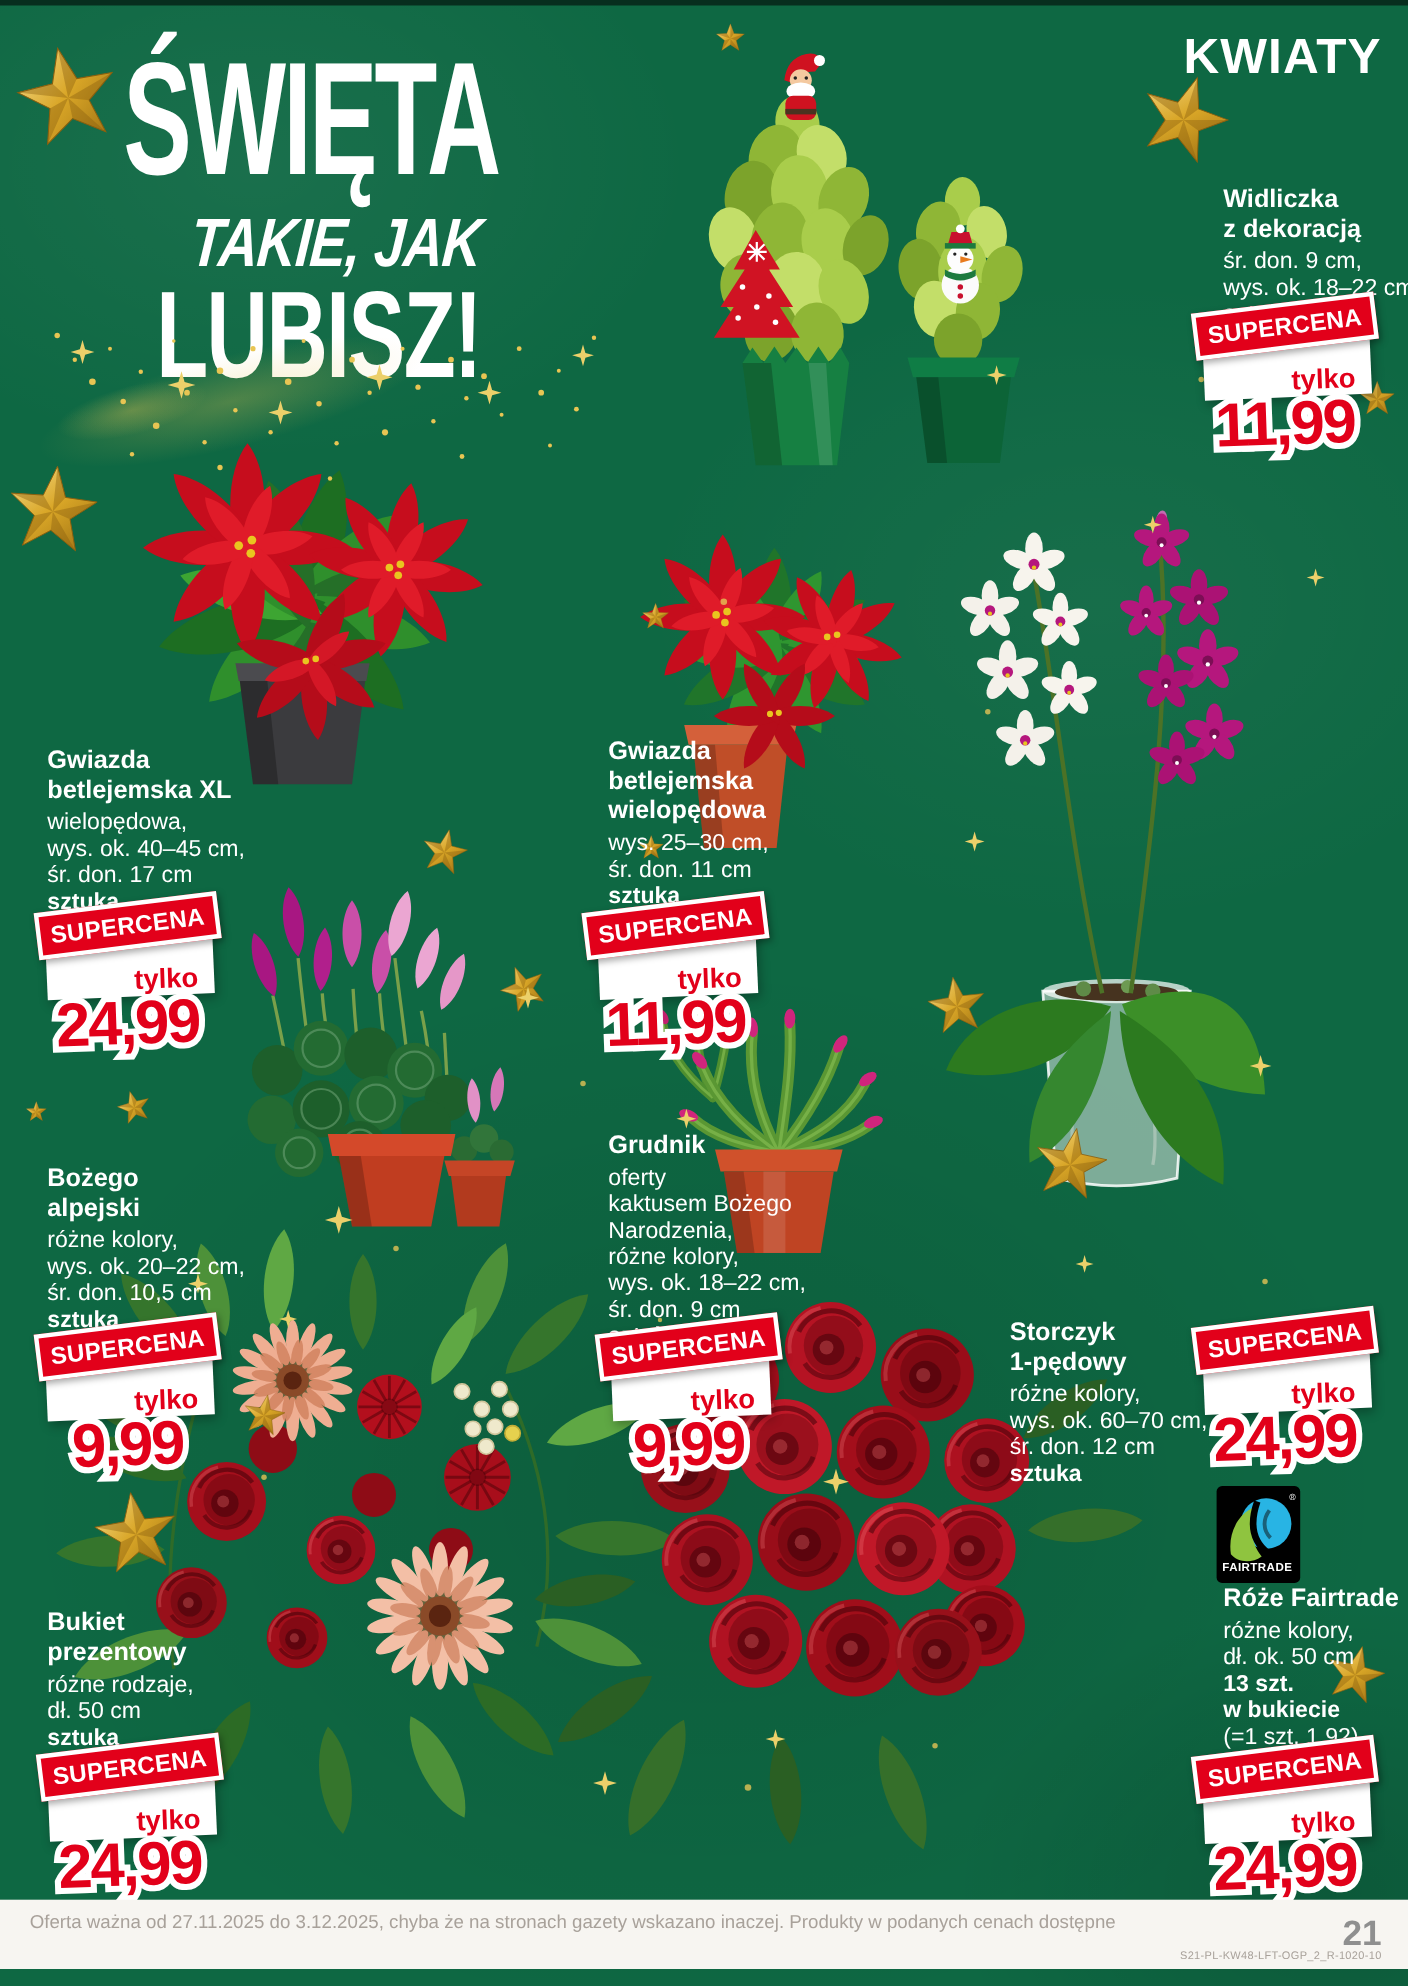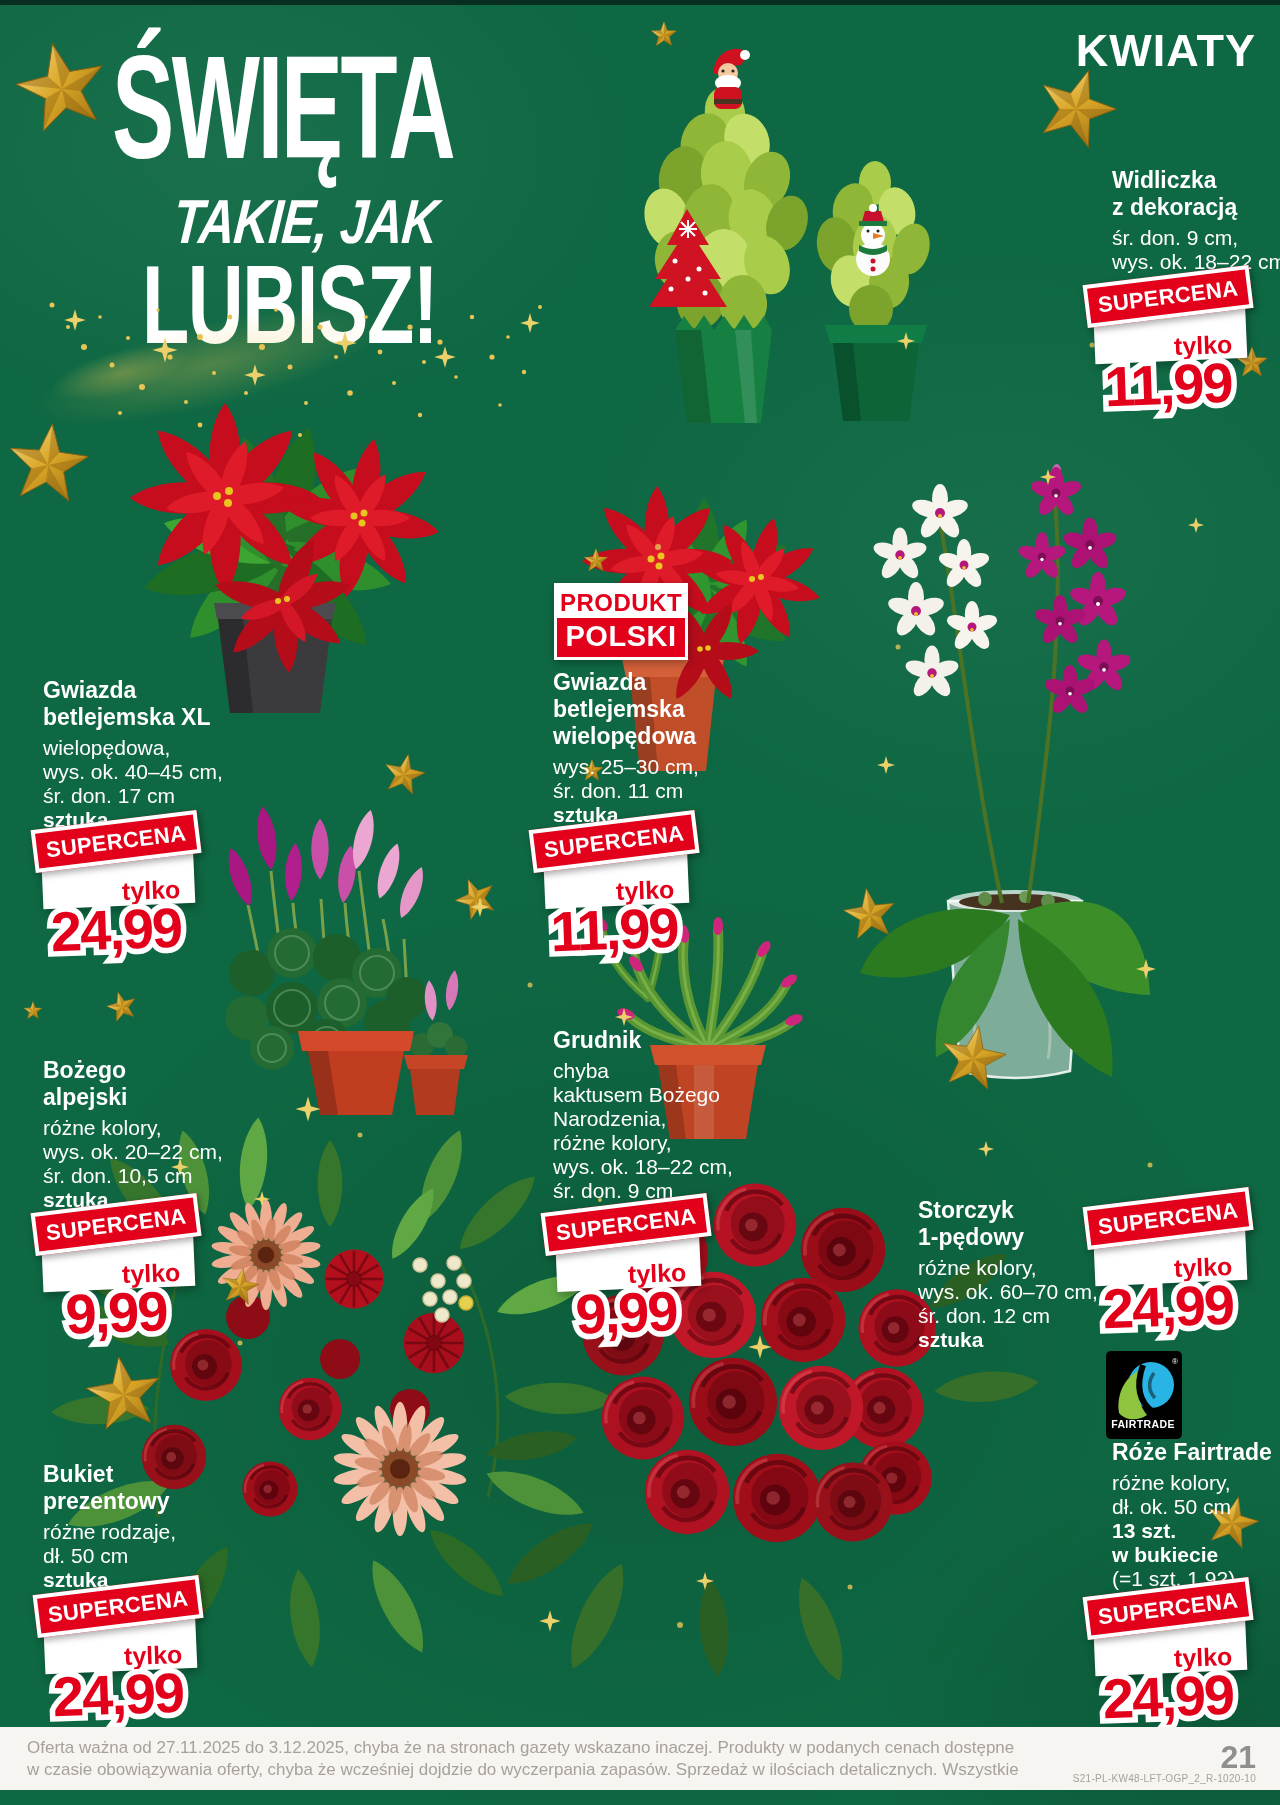--- a/index.html
+++ b/index.html
@@ -815,24 +815,20 @@
 
   <div class="ptext" style="left:43px;top:672px">
     <div class="n">Gwiazda</div>
     <div class="n">betlejemska XL</div>
     <div class="d first">wielopędowa,</div>
     <div class="d">wys. ok. 40–45 cm,</div>
     <div class="d">śr. don. 17 cm</div>
     <div class="u">sztuka</div>
   </div>
 
-  <div class="pp">
-    <div class="pp-top">PRODUKT</div>
-    <div class="pp-bot">POLSKI</div>
-  </div>
 
   <div class="ptext" style="left:553px;top:664px">
     <div class="n">Gwiazda</div>
     <div class="n">betlejemska</div>
     <div class="n">wielopędowa</div>
     <div class="d first">wys. 25–30 cm,</div>
     <div class="d">śr. don. 11 cm</div>
     <div class="u">sztuka</div>
   </div>
 
@@ -840,21 +836,21 @@
     <div class="n">Bożego</div>
     <div class="n">alpejski</div>
     <div class="d first">różne kolory,</div>
     <div class="d">wys. ok. 20–22 cm,</div>
     <div class="d">śr. don. 10,5 cm</div>
     <div class="u">sztuka</div>
   </div>
 
   <div class="ptext tight" style="left:553px;top:1022px">
     <div class="n">Grudnik</div>
-    <div class="d first">chyba</div>
+    <div class="d first">oferty</div>
     <div class="d">kaktusem Bożego</div>
     <div class="d">Narodzenia,</div>
     <div class="d">różne kolory,</div>
     <div class="d">wys. ok. 18–22 cm,</div>
     <div class="d">śr. don. 9 cm</div>
     <div class="u">sztuka</div>
   </div>
 
   <div class="ptext" style="left:918px;top:1192px">
     <div class="n">Storczyk</div>
@@ -944,19 +940,18 @@
   <div class="badge" style="left:1078px;top:1580px">
     <div class="box"></div>
     <div class="ribbon">SUPERCENA</div>
     <div class="tylko">tylko</div>
     <div class="price"><span class="pstroke">24,99</span><span class="pfill">24,99</span></div>
   </div>
 
   <div class="footer">
     <div class="legal">
       <div>Oferta ważna od 27.11.2025 do 3.12.2025, chyba że na stronach gazety wskazano inaczej. Produkty w podanych cenach dostępne</div>
-      <div>w czasie obowiązywania oferty, chyba że wcześniej dojdzie do wyczerpania zapasów. Sprzedaż w ilościach detalicznych. Wszystkie</div>
     </div>
     <div class="pageno">21</div>
     <div class="pcode">S21-PL-KW48-LFT-OGP_2_R-1020-10</div>
   </div>
 
 </div>
 
 </body></html>

